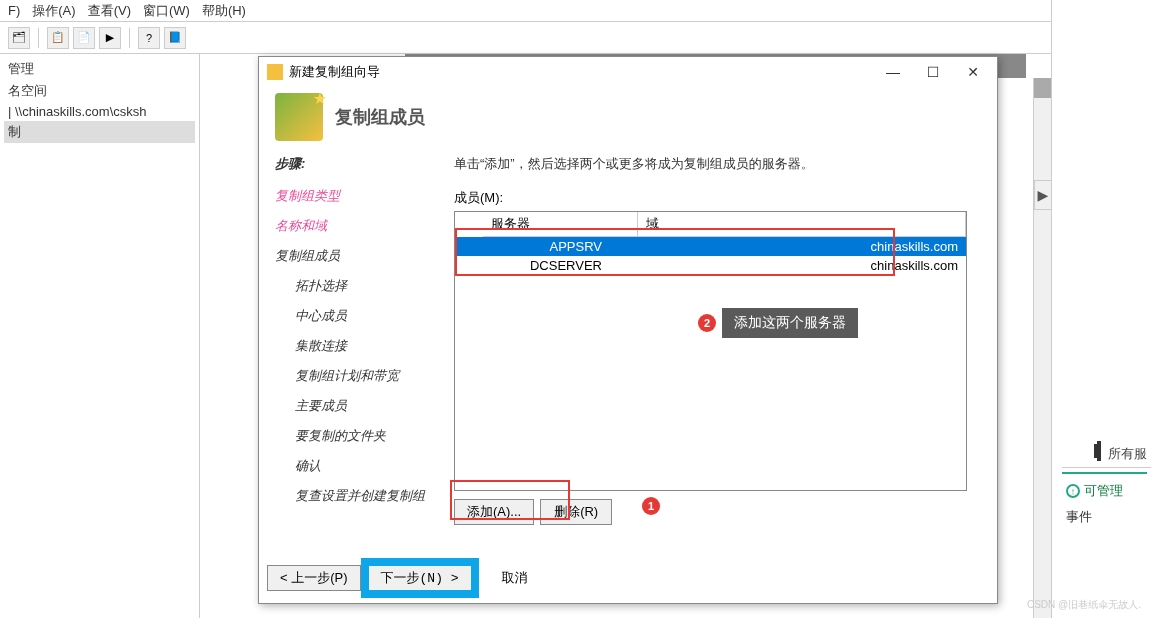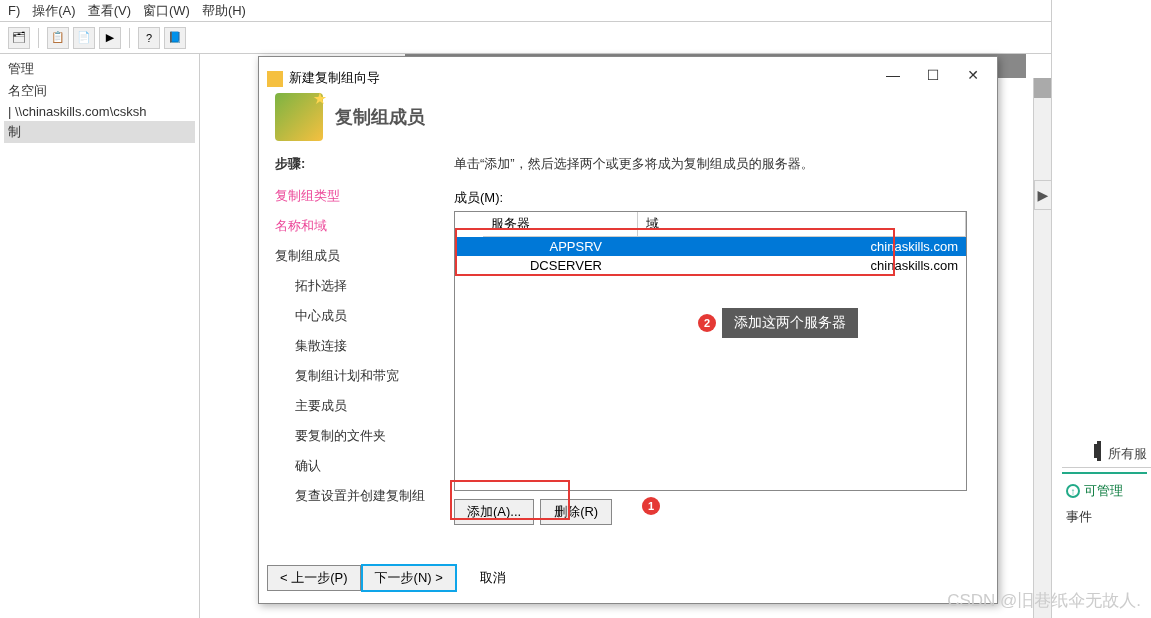--- a/index.html
+++ b/index.html
@@ -32,32 +32,32 @@
     .check-circle { width:14px; height:14px; border:2px solid #2a8; border-radius:50%; display:inline-flex; align-items:center; justify-content:center; color:#2a8; font-size:10px; }
     
     .top-dark-bar { position: absolute; right: 0; top: 0; width: 100px; height: 36px; background: #333; display: flex; align-items: center; justify-content: center; gap: 8px; color: #fff; }
     .top-dark-bar .refresh { width: 18px; height: 18px; border: 2px solid #fff; border-radius: 50%; position: relative; }
     
     .scrollbar-v { position: absolute; right: 100px; top: 24px; width: 18px; bottom: 0; background: #f0f0f0; border-left: 1px solid #ccc; }
     .scroll-thumb { width: 100%; height: 20px; background: #aaa; }
     
     
     .wizard { position: absolute; left: 258px; top: 56px; width: 740px; height: 548px; background: #fff; border: 1px solid #888; box-shadow: 2px 2px 8px rgba(0,0,0,0.3); }
-    .wiz-titlebar { height: 30px; display: flex; align-items: flex-end; padding: 0 4px 0 8px; }
+    .wiz-titlebar { height: 30px; display: flex; align-items: center; padding: 0 4px 0 8px; }
     .wiz-titlebar .wiz-ico { width: 16px; height: 16px; background: #f5c040; margin-right: 6px; }
     .wiz-titlebar .wiz-title { flex: 1; }
     .wiz-titlebar .wbtn { width: 40px; height: 24px; display: flex; align-items: center; justify-content: center; color: #333; font-size: 14px; }
     
     .wiz-header { height: 60px; display: flex; align-items: center; padding: 0 16px; border-bottom: 0px; }
     .wiz-header-icon { width: 48px; height: 48px; background: linear-gradient(135deg,#7cb342,#f5c040); border-radius: 4px; margin-right: 12px; position: relative; }
     .wiz-header-icon::after { content:"★"; color:#ffd54f; position:absolute; right:-4px; top:-4px; font-size:16px; }
     .wiz-header-title { font-size: 18px; font-weight: bold; color: #555; }
     
     .wiz-body { display: flex; height: calc(100% - 140px); }
-    .wiz-steps { width: 185px; padding: 8px 16px; }
+    .wiz-steps { width: 185px; padding: 8px 16px; font-style: italic; }
     .wiz-steps .steps-label { font-weight: bold; margin-bottom: 8px; color: #333; }
     .wiz-steps .step { padding: 6px 0; color: #ec4899; cursor: pointer; }
     .wiz-steps .step.current { color: #333; font-weight: normal; }
     .wiz-steps .step.future { color: #333; margin-left: 20px; }
     
     .wiz-content { flex: 1; padding: 8px 30px 8px 10px; position: relative; }
     .instruction { margin-bottom: 16px; color: #333; }
     .members-label { margin-bottom: 4px; }
     
     .members-table { border: 1px solid #888; height: 280px; background: #fff; }
@@ -66,31 +66,31 @@
     .th-server { width: 155px; } .th-domain { flex: 1; }
     .table-row { display: flex; font-family: "Microsoft YaHei", monospace; font-size: 12px; text-align: right; }
     .table-row .td { padding: 2px 8px; }
     .td-server { width: 155px; } .td-domain { flex: 1; }
     .table-row.selected { background: #0078d7; color: #fff; }
     
     .btn-row { margin-top: 8px; display: flex; gap: 6px; align-items: center; }
     .btn { padding: 3px 12px; border: 1px solid #888; background: #f0f0f0; cursor: pointer; min-width: 72px; text-align: center; }
     
     .wiz-footer { height: 50px; display: flex; align-items: center; padding: 0 8px; border-top: 0px; }
-    .wiz-footer .btn.primary { border: 2px solid #0ea5e9; }
+    .wiz-footer .btn.primary { border: 8px solid #0ea5e9; font-family: Liberation Mono, monospace; }
     
     
     .red-box-1 { position: absolute; border: 2px solid #e53935; left: 455px; top: 228px; width: 440px; height: 48px; pointer-events: none; z-index: 10; }
     .red-box-2 { position: absolute; border: 2px solid #e53935; left: 450px; top: 480px; width: 120px; height: 40px; pointer-events: none; z-index: 10; }
     .annot-badge { width: 18px; height: 18px; border-radius: 50%; background: #e53935; color: #fff; display: inline-flex; align-items: center; justify-content: center; font-size: 11px; font-weight: bold; }
     .annot-1 { position: absolute; left: 642px; top: 497px; z-index: 11; }
     .annot-2-wrap { position: absolute; left: 698px; top: 308px; z-index: 11; display: flex; align-items: center; gap: 6px; }
     .annot-2-label { background: #5a5a5a; color: #fff; padding: 6px 12px; font-size: 14px; }
     
-    .watermark { position: absolute; right: 10px; bottom: 6px; color: #ccc; font-size: 17px; z-index: 20; }
+    .watermark { position: absolute; right: 10px; bottom: 6px; color: #ccc; font-size: 10px; z-index: 20; }
   </style>
 </head>
 <body>
 
 <div class="menubar">
   <span>F)</span>
   <span>操作(A)</span>
   <span>查看(V)</span>
   <span>窗口(W)</span>
   <span>帮助(H)</span>

